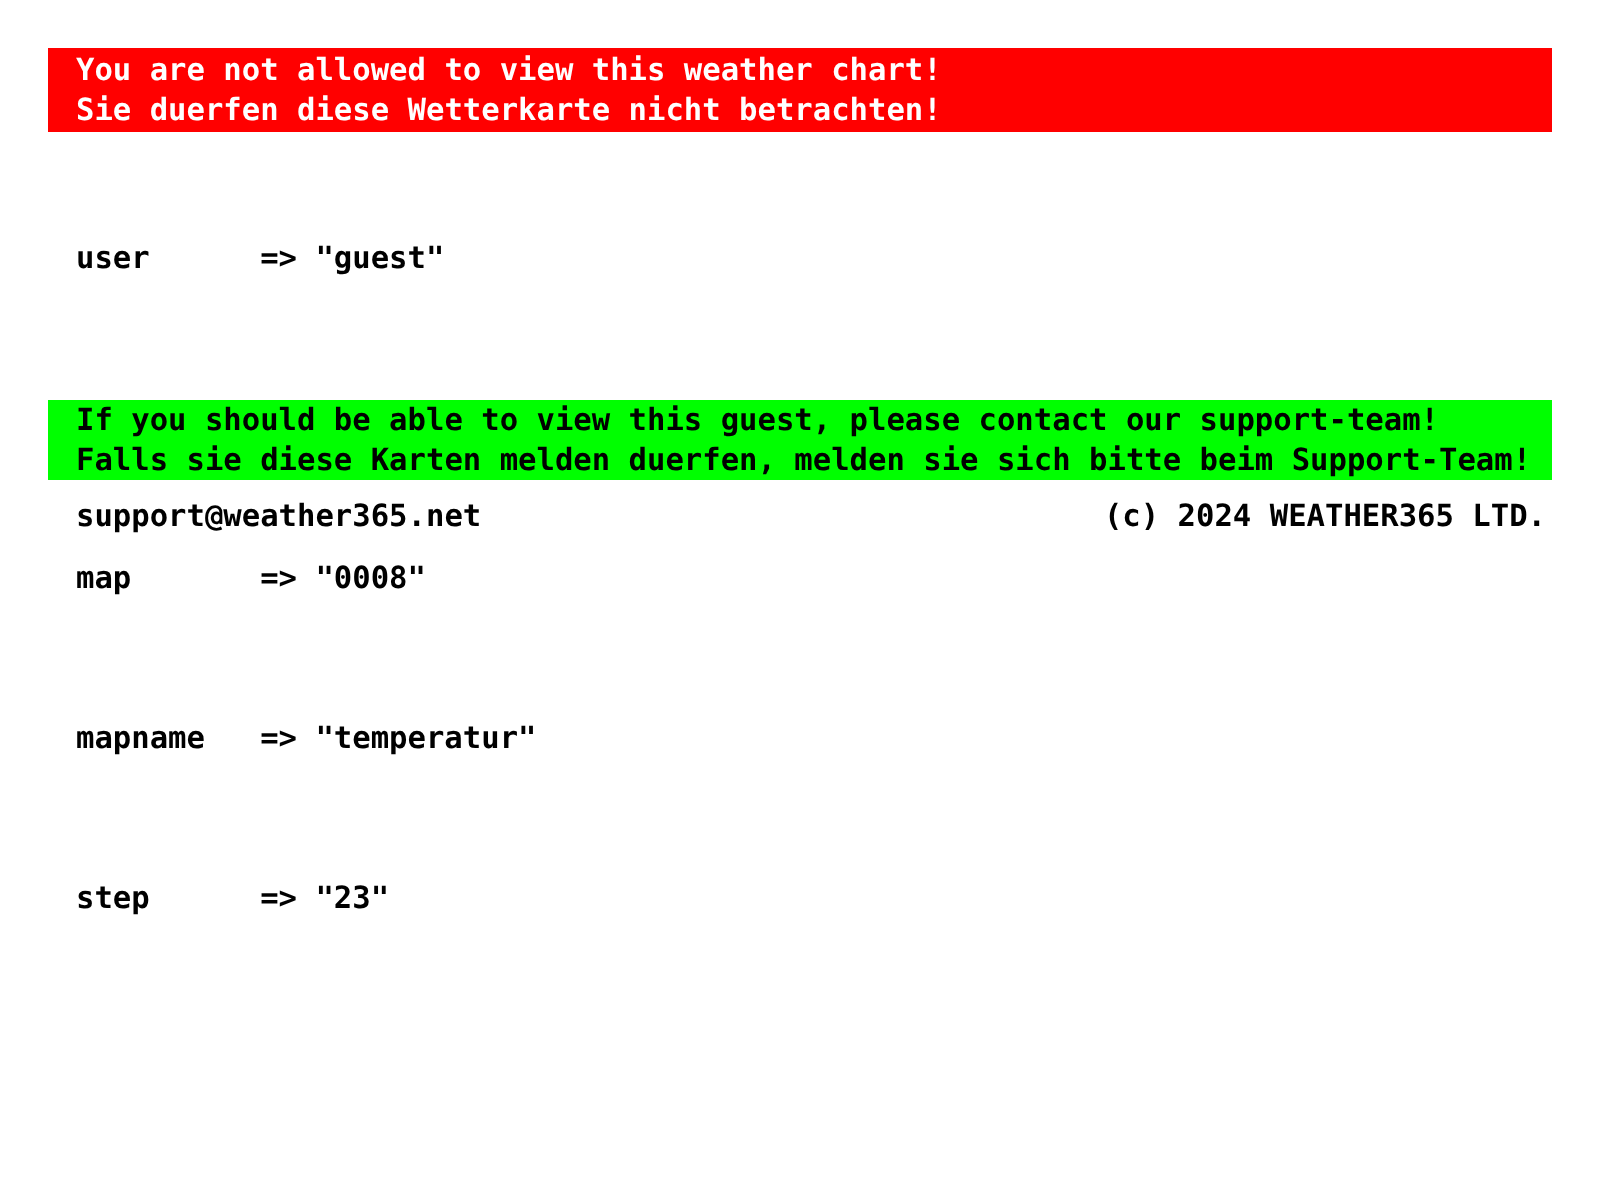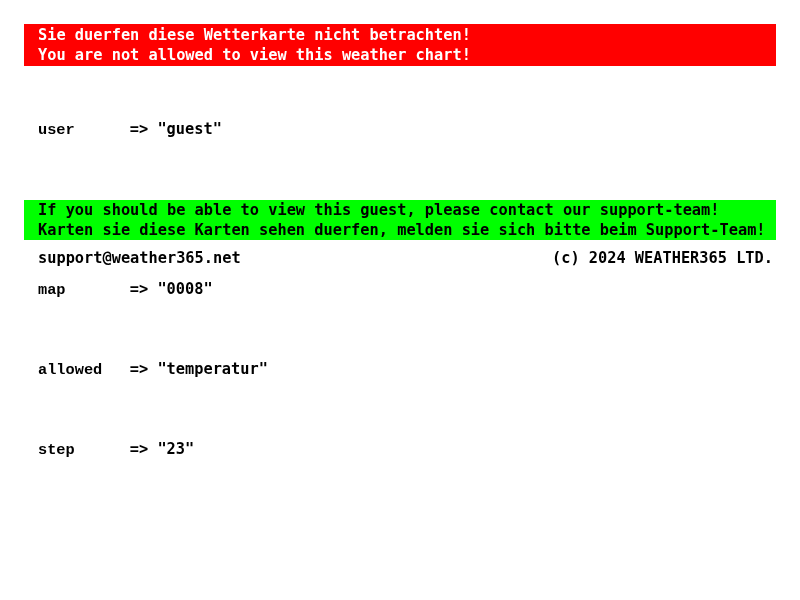--- a/index.html
+++ b/index.html
@@ -40,57 +40,56 @@
   .params-list {
     position: absolute;
     left: 38px;
     top: 79px;
     white-space: pre;
   }
   .param-row { height: 20px; }
   .param-key {
     display: inline-block;
     width: 10ch;
-    font-family: Liberation Mono, monospace;
   }
   .param-arrow { margin-right: 1ch; }
   .footer {
     position: absolute;
     left: 24px;
     top: 248px;
     width: 752px;
     box-sizing: border-box;
     padding-left: 14px;
     padding-right: 3px;
     display: flex;
     justify-content: space-between;
     white-space: pre;
   }
 </style>
 </head>
 <body>
 
 <div class="banner error-banner">
+  <div>You are not allowed to view this weather chart!</div>
   <div>Sie duerfen diese Wetterkarte nicht betrachten!</div>
-  <div>You are not allowed to view this weather chart!</div>
 </div>
 
 <div class="params-list">
   <div class="param-row"><span class="param-key">user</span><span class="param-arrow">=&gt;</span><span class="param-value">"guest"</span></div>
 
   <div class="param-row"><span class="param-key">component</span><span class="param-arrow">=&gt;</span><span class="param-value">"Weather Maps"</span></div>
 
   <div class="param-row"><span class="param-key">map</span><span class="param-arrow">=&gt;</span><span class="param-value">"0008"</span></div>
 
-  <div class="param-row"><span class="param-key">allowed</span><span class="param-arrow">=&gt;</span><span class="param-value">"temperatur"</span></div>
+  <div class="param-row"><span class="param-key">mapname</span><span class="param-arrow">=&gt;</span><span class="param-value">"temperatur"</span></div>
 
   <div class="param-row"><span class="param-key">step</span><span class="param-arrow">=&gt;</span><span class="param-value">"23"</span></div>
 </div>
 
 <div class="banner info-banner">
   <div>If you should be able to view this guest, please contact our support-team!</div>
-  <div>Karten sie diese Karten sehen duerfen, melden sie sich bitte beim Support-Team!</div>
+  <div>Falls sie diese Karten melden duerfen, melden sie sich bitte beim Support-Team!</div>
 </div>
 
 <div class="footer">
   <span>support@weather365.net</span>
   <span>(c) 2024 WEATHER365 LTD.</span>
 </div>
 
 </body></html>

